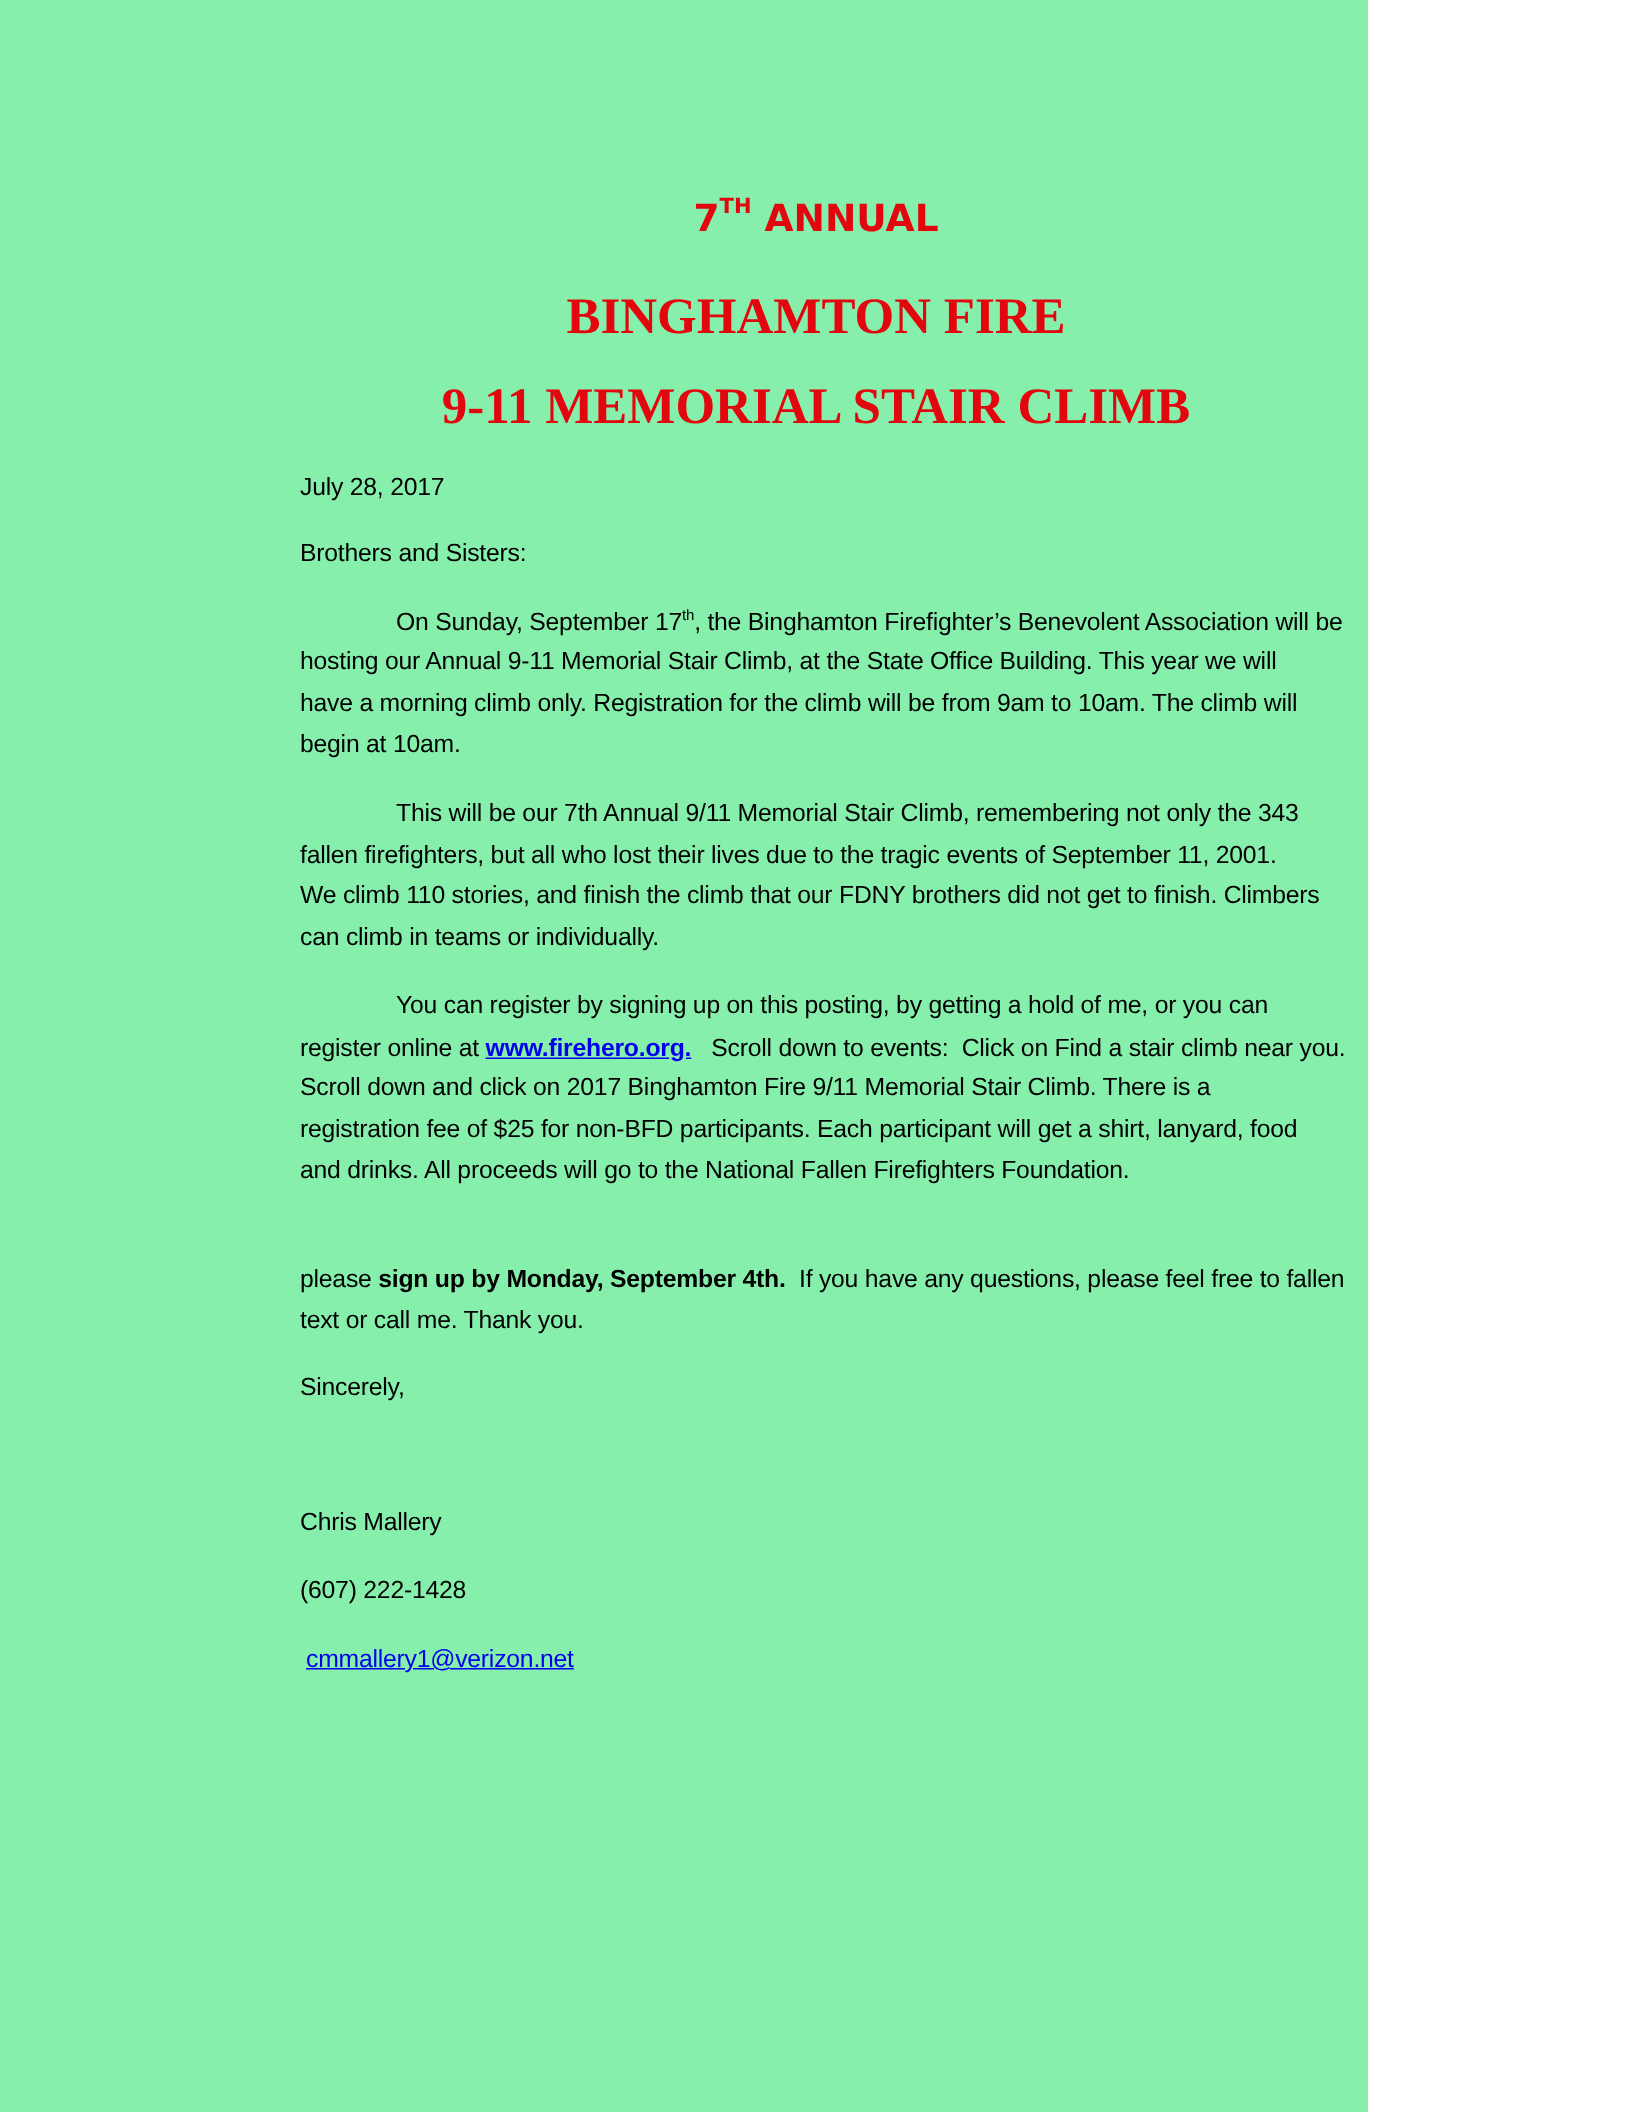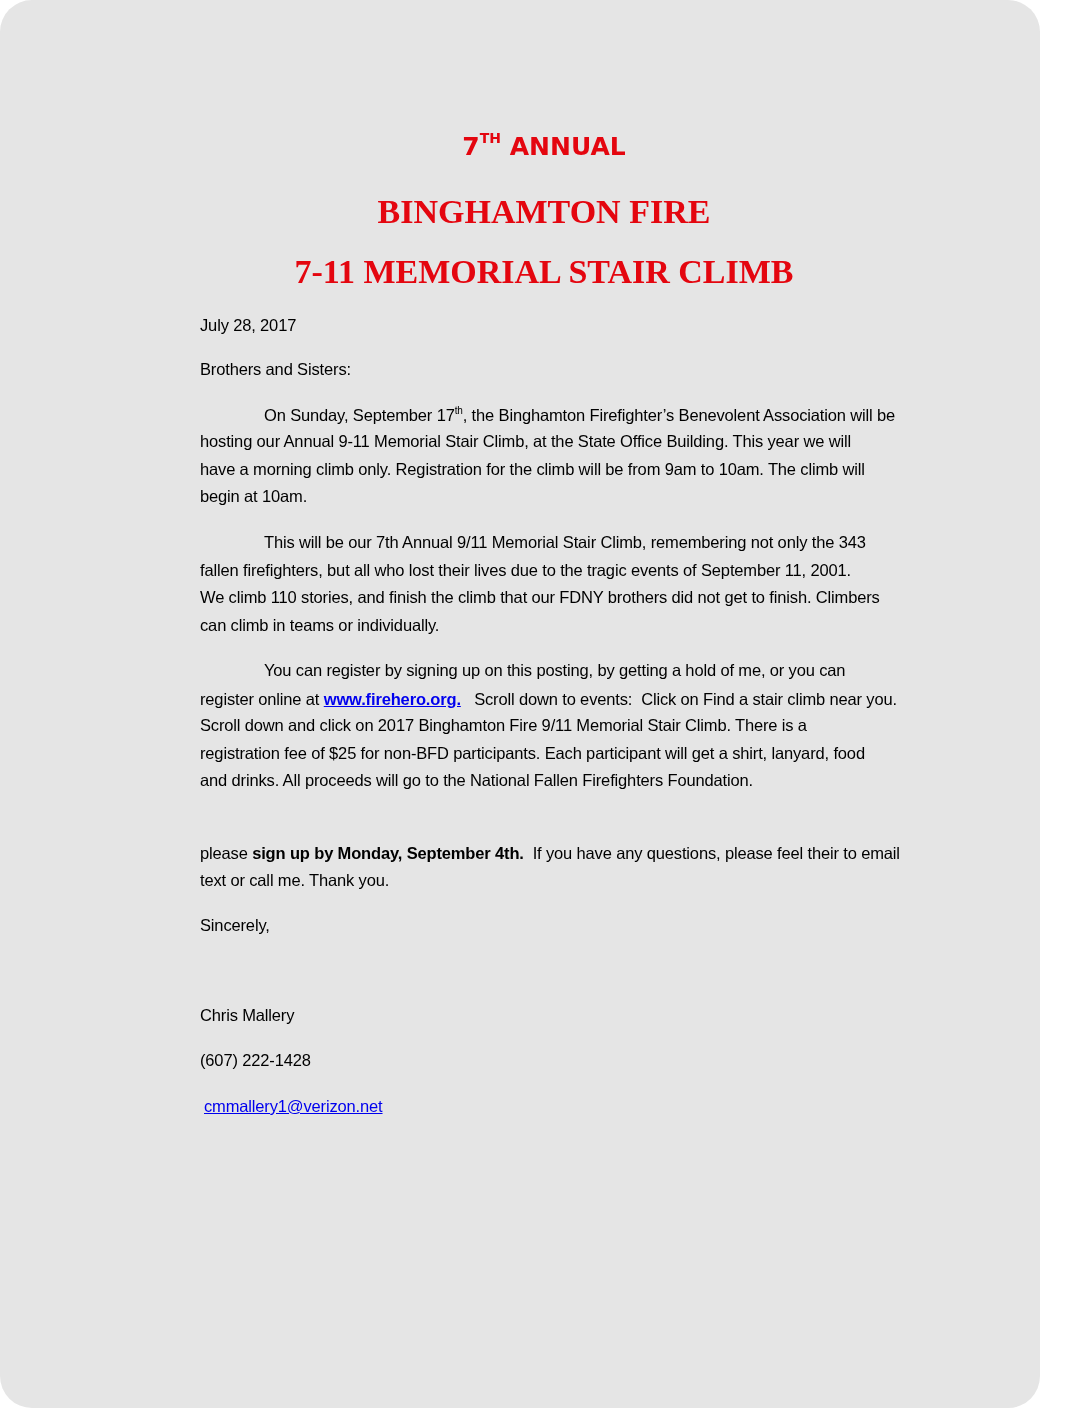--- a/index.html
+++ b/index.html
@@ -1,21 +1,20 @@
 <!DOCTYPE html>
 <html><head>
   <meta charset="utf-8">
   <style>
     html, body { margin: 0; padding: 0; background: #ffffff; }
     body { width: 1088px; height: 1408px; position: relative; overflow: hidden; }
     .page {
-      position: absolute; left: 0; top: 0; width: 1040px; height: 1408px;
-      background: #e5e5e5; color: #000000;
+      position: absolute; left: 0; top: 0; width: 912px; height: 1408px;
+      background: #86efac; color: #000000;
       font-family: "Liberation Sans", sans-serif;
-      border-radius: 32px;
     }
     .title-line {
       position: absolute; left: 0; width: 1088px; text-align: center;
       color: #e4060f; font-weight: bold;
       font-family: "DejaVu Sans", sans-serif;
     }
     .t1 { top: 130px; font-size: 25px; letter-spacing: 0px; }
     .t2, .t3 { font-family: "Liberation Serif", serif; font-size: 34px; }
     .t2 { top: 193px; }
     .t3 { top: 253px; }
@@ -30,42 +29,42 @@
     a.link { color: #0000ee; text-decoration: underline; }
     a.link.bold { font-weight: bold; }
   </style>
 </head>
 <body>
 
 <div class="page">
 
   <div class="title-line t1"><span>7</span><sup>TH</sup><span> ANNUAL</span></div>
   <div class="title-line t2">BINGHAMTON FIRE</div>
-  <div class="title-line t3">7-11 MEMORIAL STAIR CLIMB</div>
+  <div class="title-line t3">9-11 MEMORIAL STAIR CLIMB</div>
 
   <div class="line" style="top:316px">July 28, 2017</div>
   <div class="line" style="top:360px">Brothers and Sisters:</div>
 
   <div class="line indent" style="top:405px"><span>On Sunday, September 17</span><sup>th</sup><span>, the Binghamton Firefighter’s Benevolent Association will be</span></div>
   <div class="line" style="top:432px">hosting our Annual 9-11 Memorial Stair Climb, at the State Office Building.  This year we will</div>
   <div class="line" style="top:460px">have a morning climb only.  Registration for the climb will be from 9am to 10am.  The climb will</div>
   <div class="line" style="top:487px">begin at 10am.</div>
 
   <div class="line indent" style="top:533px">This will be our 7th Annual 9/11 Memorial Stair Climb, remembering not only the 343</div>
   <div class="line" style="top:561px">fallen firefighters, but all who lost their lives due to the tragic events of September 11, 2001.</div>
   <div class="line" style="top:588px">We climb 110 stories, and finish the climb that our FDNY brothers did not get to finish.  Climbers</div>
   <div class="line" style="top:616px">can climb in teams or individually.</div>
 
   <div class="line indent" style="top:661px">You can register by signing up on this posting, by getting a hold of me, or you can</div>
   <div class="line" style="top:690px"><span>register online at </span><a class="link bold" href="#">www.firehero.org.</a><span style="white-space:pre">   Scroll down to events:  Click on Find a stair climb near you.</span></div>
   <div class="line" style="top:716px">Scroll down and click on 2017 Binghamton Fire 9/11 Memorial Stair Climb.  There is a</div>
   <div class="line" style="top:744px">registration fee of $25 for non-BFD participants.   Each participant will get a shirt, lanyard, food</div>
   <div class="line" style="top:771px">and drinks.  All proceeds will go to the National Fallen Firefighters Foundation.</div>
 
-  <div class="line" style="top:844px"><span style="white-space:pre">please </span><span class="bold">sign up by Monday, September 4th.</span><span style="white-space:pre">  If you have any questions, please feel their to email</span></div>
+  <div class="line" style="top:844px"><span style="white-space:pre">please </span><span class="bold">sign up by Monday, September 4th.</span><span style="white-space:pre">  If you have any questions, please feel free to fallen</span></div>
   <div class="line" style="top:871px">text or call me.  Thank you.</div>
 
   <div class="line" style="top:916px">Sincerely,</div>
 
   <div class="line" style="top:1006px">Chris Mallery</div>
   <div class="line" style="top:1051px">(607) 222-1428</div>
   <div class="line" style="top:1097px; left:164px"><a class="link" href="#">cmmallery1@verizon.net</a></div>
 
 </div>
 

